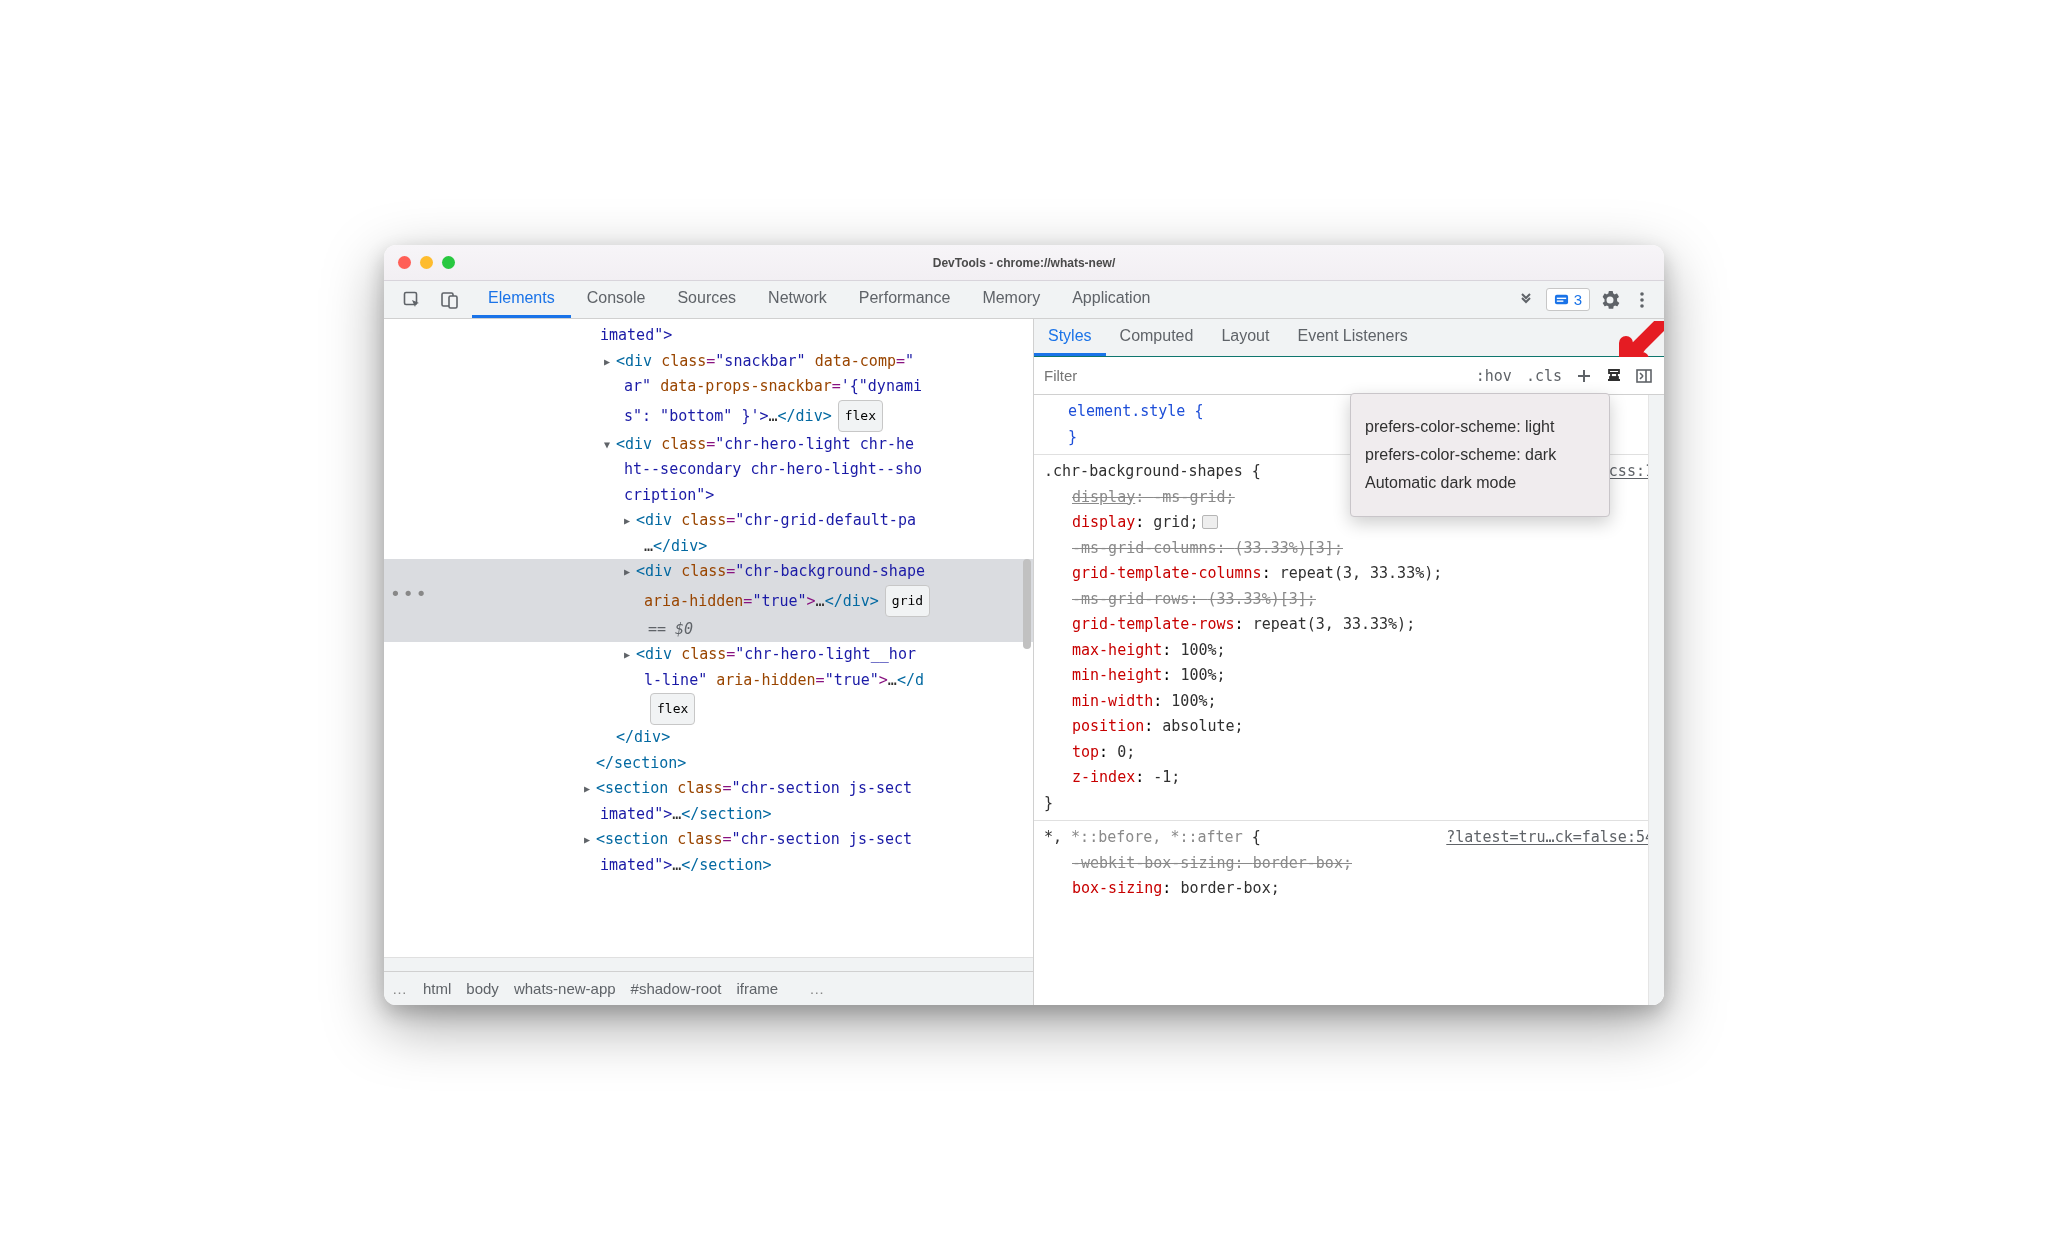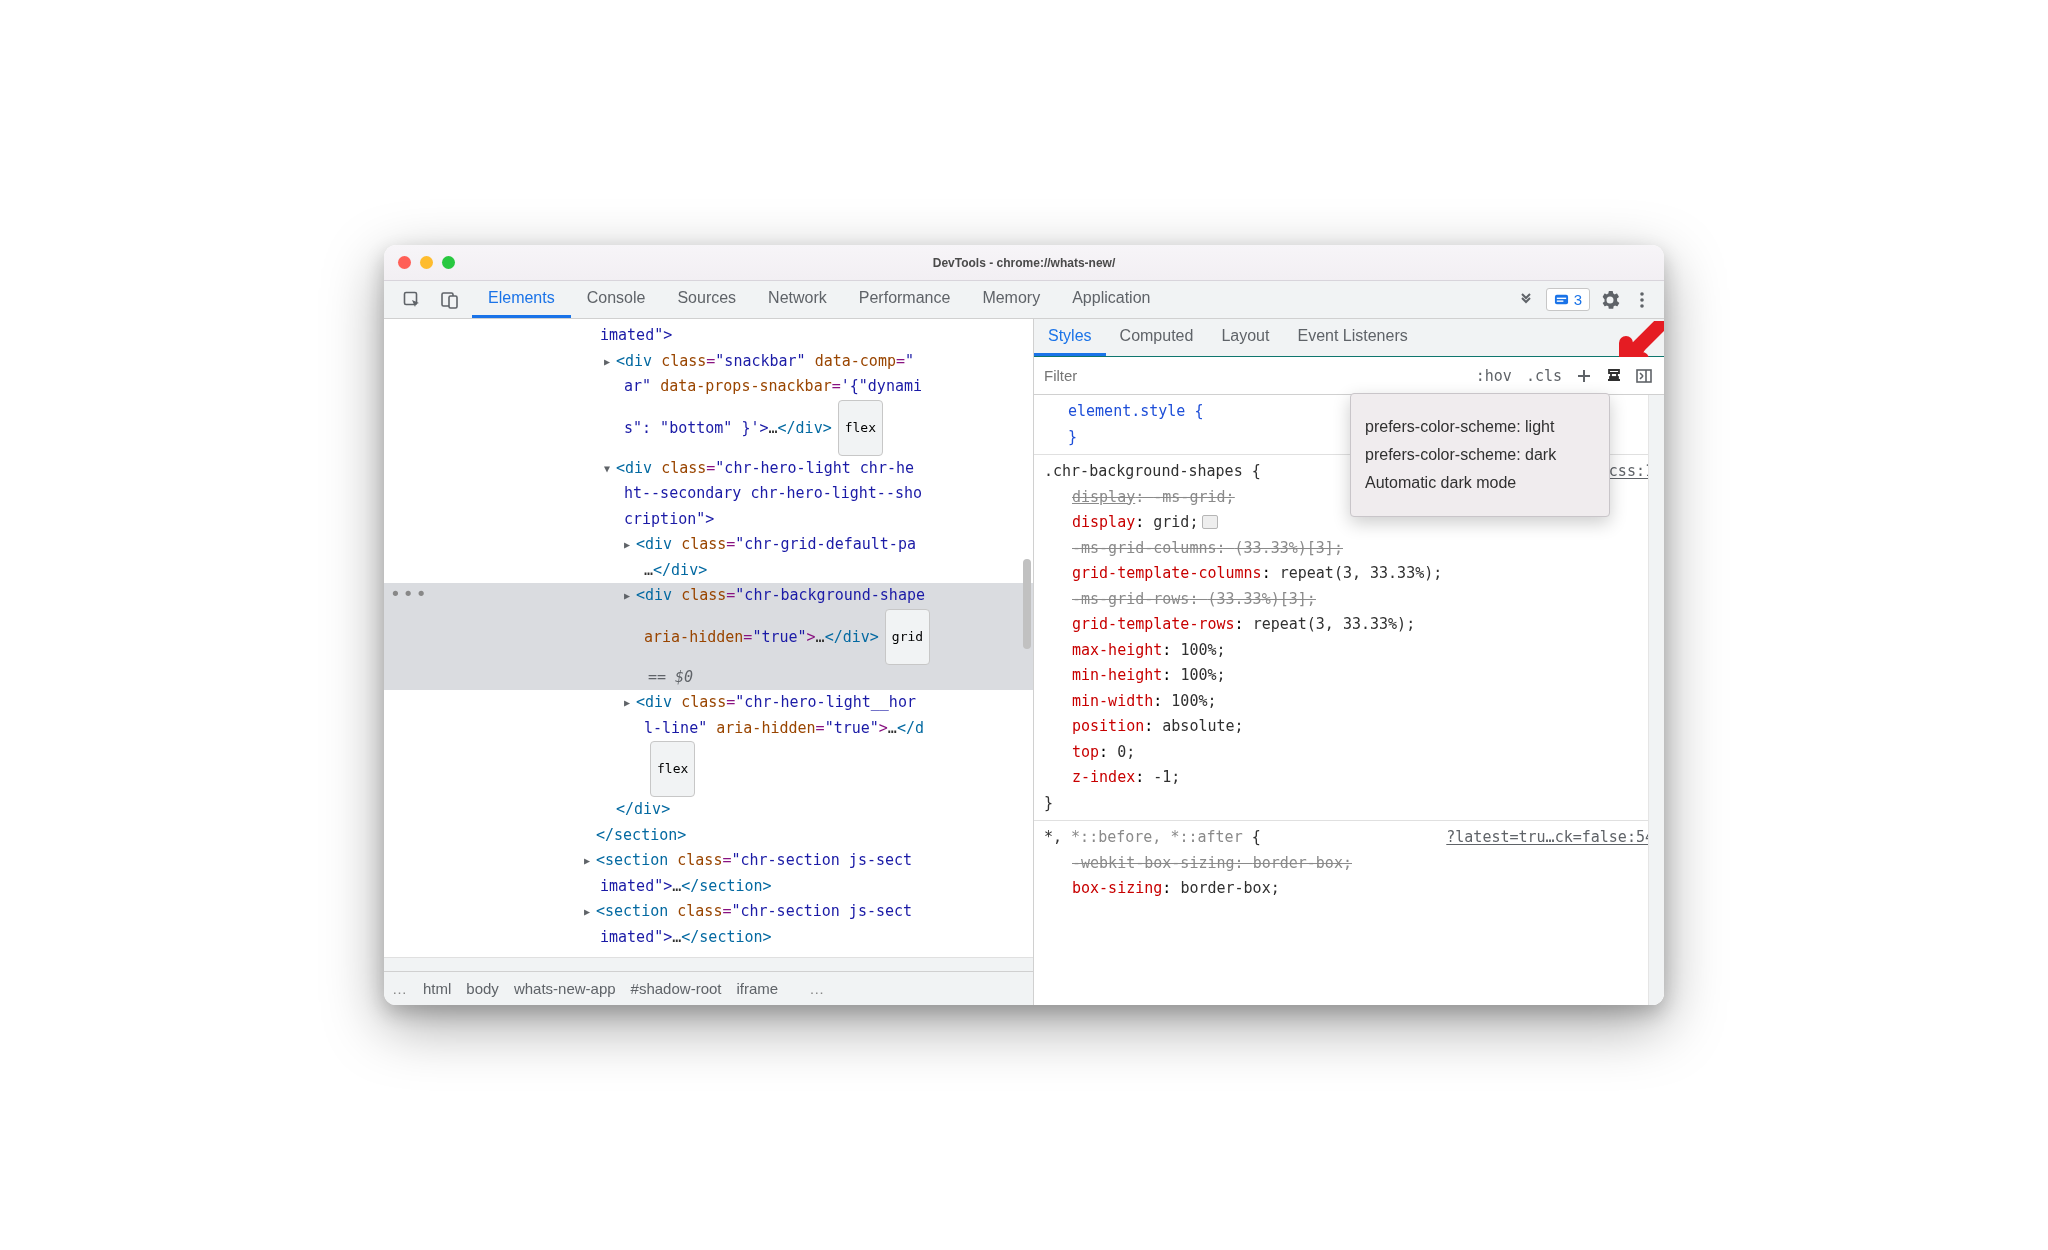--- a/index.html
+++ b/index.html
@@ -24,21 +24,21 @@
 .left { flex: 1; display: flex; flex-direction: column; border-right: 1px solid #d0d0d0; min-width: 0; position: relative; }
 .right { width: 630px; display: flex; flex-direction: column; position: relative; }
 
 .dom { flex: 1; overflow: hidden; font-family: Menlo, Monaco, Consolas, monospace; font-size: 15px; line-height: 1.7; padding: 4px 0 4px 0; position: relative; }
 .dom .row { white-space: pre; padding: 0 8px 0 0; }
 .dom .indent { display: inline-block; }
 .tw { display: inline-block; width: 12px; color: #5f6368; cursor: pointer; font-size: 10px; vertical-align: 1px; }
 .sel { background: #dadce0; }
 .gutter-dots { position: absolute; left: 6px; color: #888; font-size: 18px; letter-spacing: 2px; }
 .tag { color: #0369a1; } .attr-n { color: #994500; } .attr-v { color: #1a1aa6; } .punc { color: #881280; } .txt { color: #303030; }
-.badge { display: inline-block; background: #f1f3f4; border: 1px solid #c7c7c7; border-radius: 4px; padding: 16px 6px; font-size: 13px; margin-left: 6px; vertical-align: 1px; cursor: pointer; }
+.badge { display: inline-block; background: #f1f3f4; border: 1px solid #c7c7c7; border-radius: 4px; padding: 4px 6px; font-size: 13px; margin-left: 6px; vertical-align: 1px; cursor: pointer; }
 .eqd { color: #5f6368; font-style: italic; }
 .hscroll { height: 14px; background: #f1f3f4; border-top: 1px solid #e0e0e0; }
 .crumbs { height: 34px; border-top: 1px solid #d0d0d0; background: #f1f3f4; display: flex; align-items: center; padding: 0 8px; gap: 16px; font-size: 15px; color: #5f6368; }
 .crumbs .c { cursor: pointer; } .crumbs .el { color: #888; }
 
 .subtabs { height: 38px; border-bottom: 1px solid #0f766e; display: flex; align-items: stretch; background: #f1f3f4; position: relative; }
 .subtabs .tab { font-size: 16px; padding: 0 14px; }
 .arrow-annot { position: absolute; right: -4px; top: 2px; color: #e51c23; pointer-events: none; }
 .stylesbar { height: 38px; border-bottom: 1px solid #d0d0d0; display: flex; align-items: center; padding: 0 8px 0 10px; gap: 6px; background: #fff; position: relative; }
 .stylesbar input { border: none; outline: none; font-size: 15px; color: #5f6368; flex: 1; background: transparent; }

